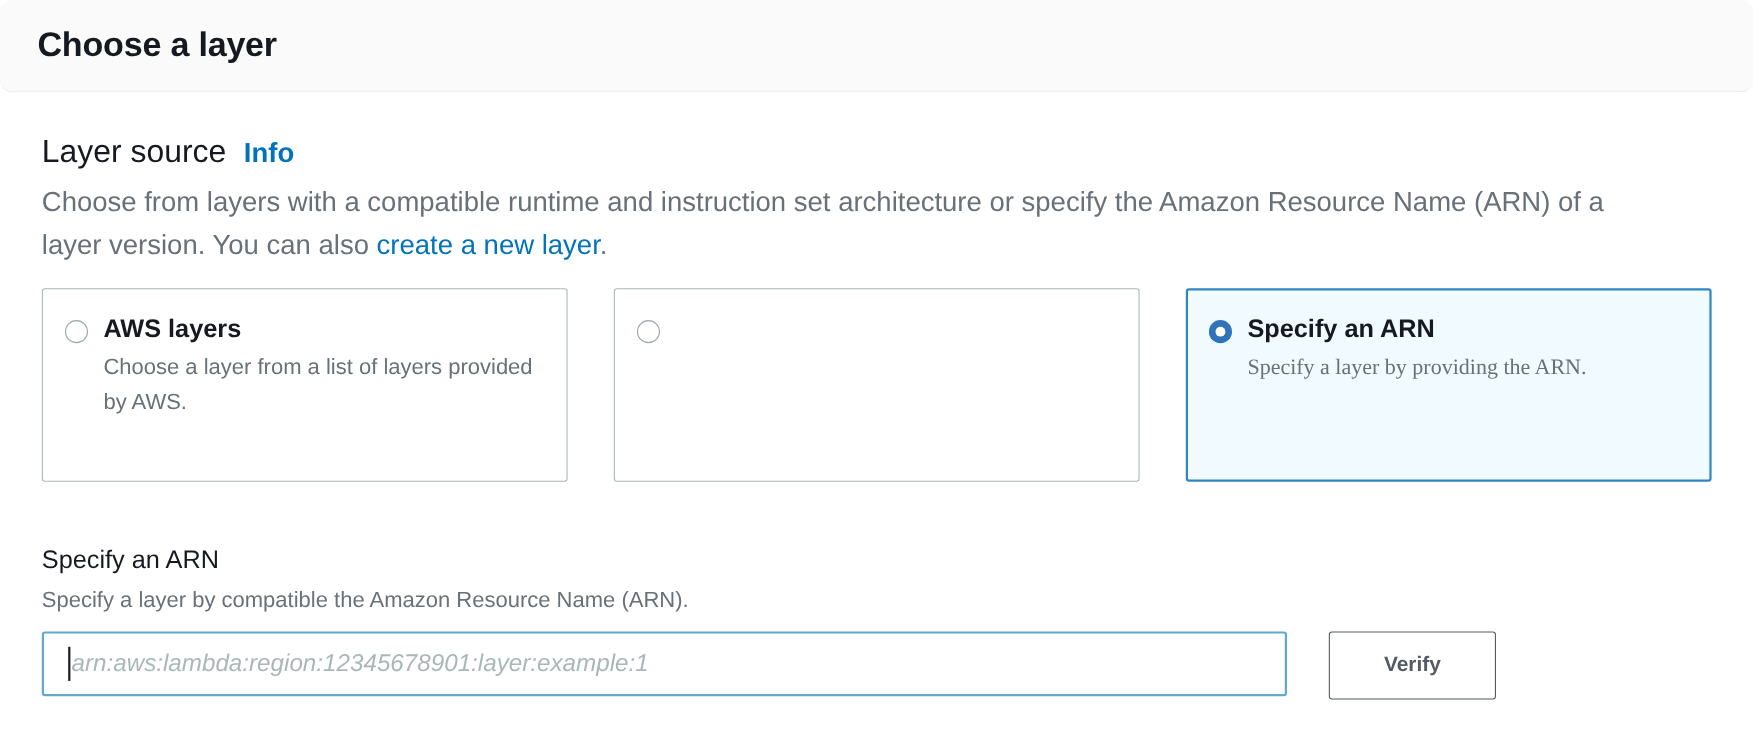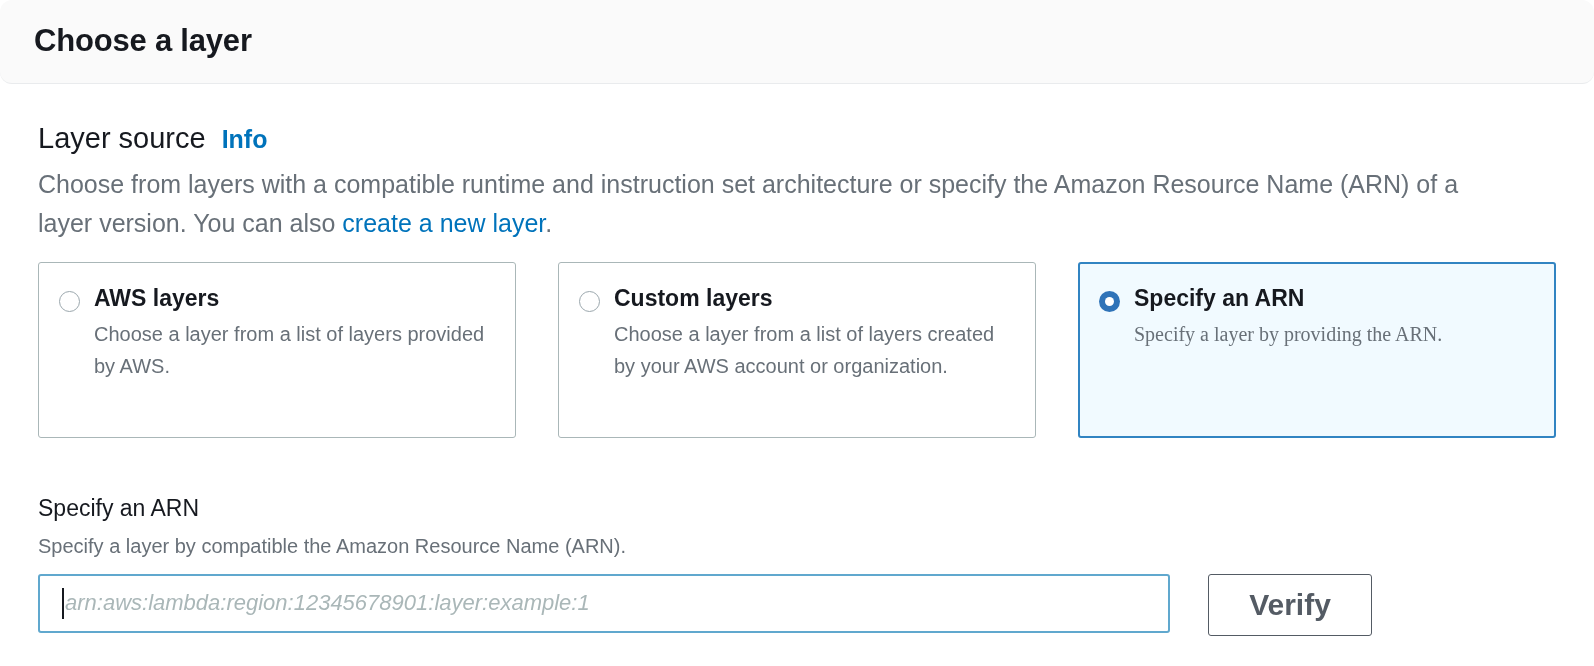--- a/index.html
+++ b/index.html
@@ -174,27 +174,27 @@
   }
   .caret {
     position: absolute;
     left: 24px;
     top: 14px;
     width: 2px;
     height: 31px;
     background: #16191f;
   }
   .verify-button {
-    width: 164px;
+    width: 152px;
     height: 62px;
     border: 1.6px solid #545b64;
     border-radius: 3px;
     background: #ffffff;
     font-family: "Liberation Sans", sans-serif;
-    font-size: 30px;
+    font-size: 19px;
     font-weight: bold;
     color: #545b64;
     cursor: pointer;
   }
 </style>
 </head>
 <body>
 
 <div class="modal-header">
   <div class="modal-title">Choose a layer</div>
@@ -216,24 +216,20 @@
     <div class="tile">
       <span class="radio"></span>
       <span class="tile-text">
         <span class="tile-title">AWS layers</span>
         <span class="tile-desc" style="display:block;">Choose a layer from a list of layers provided by AWS.</span>
       </span>
     </div>
 
     <div class="tile">
       <span class="radio"></span>
-      <span class="tile-text">
-        <span class="tile-title">Custom layers</span>
-        <span class="tile-desc" style="display:block;">Choose a layer from a list of layers created by your AWS account or organization.</span>
-      </span>
     </div>
 
     <div class="tile selected">
       <span class="radio checked"></span>
       <span class="tile-text">
         <span class="tile-title">Specify an ARN</span>
         <span class="tile-desc" style="display:block;font-family:Liberation Serif, serif;">Specify a layer by providing the ARN.</span>
       </span>
     </div>
 

